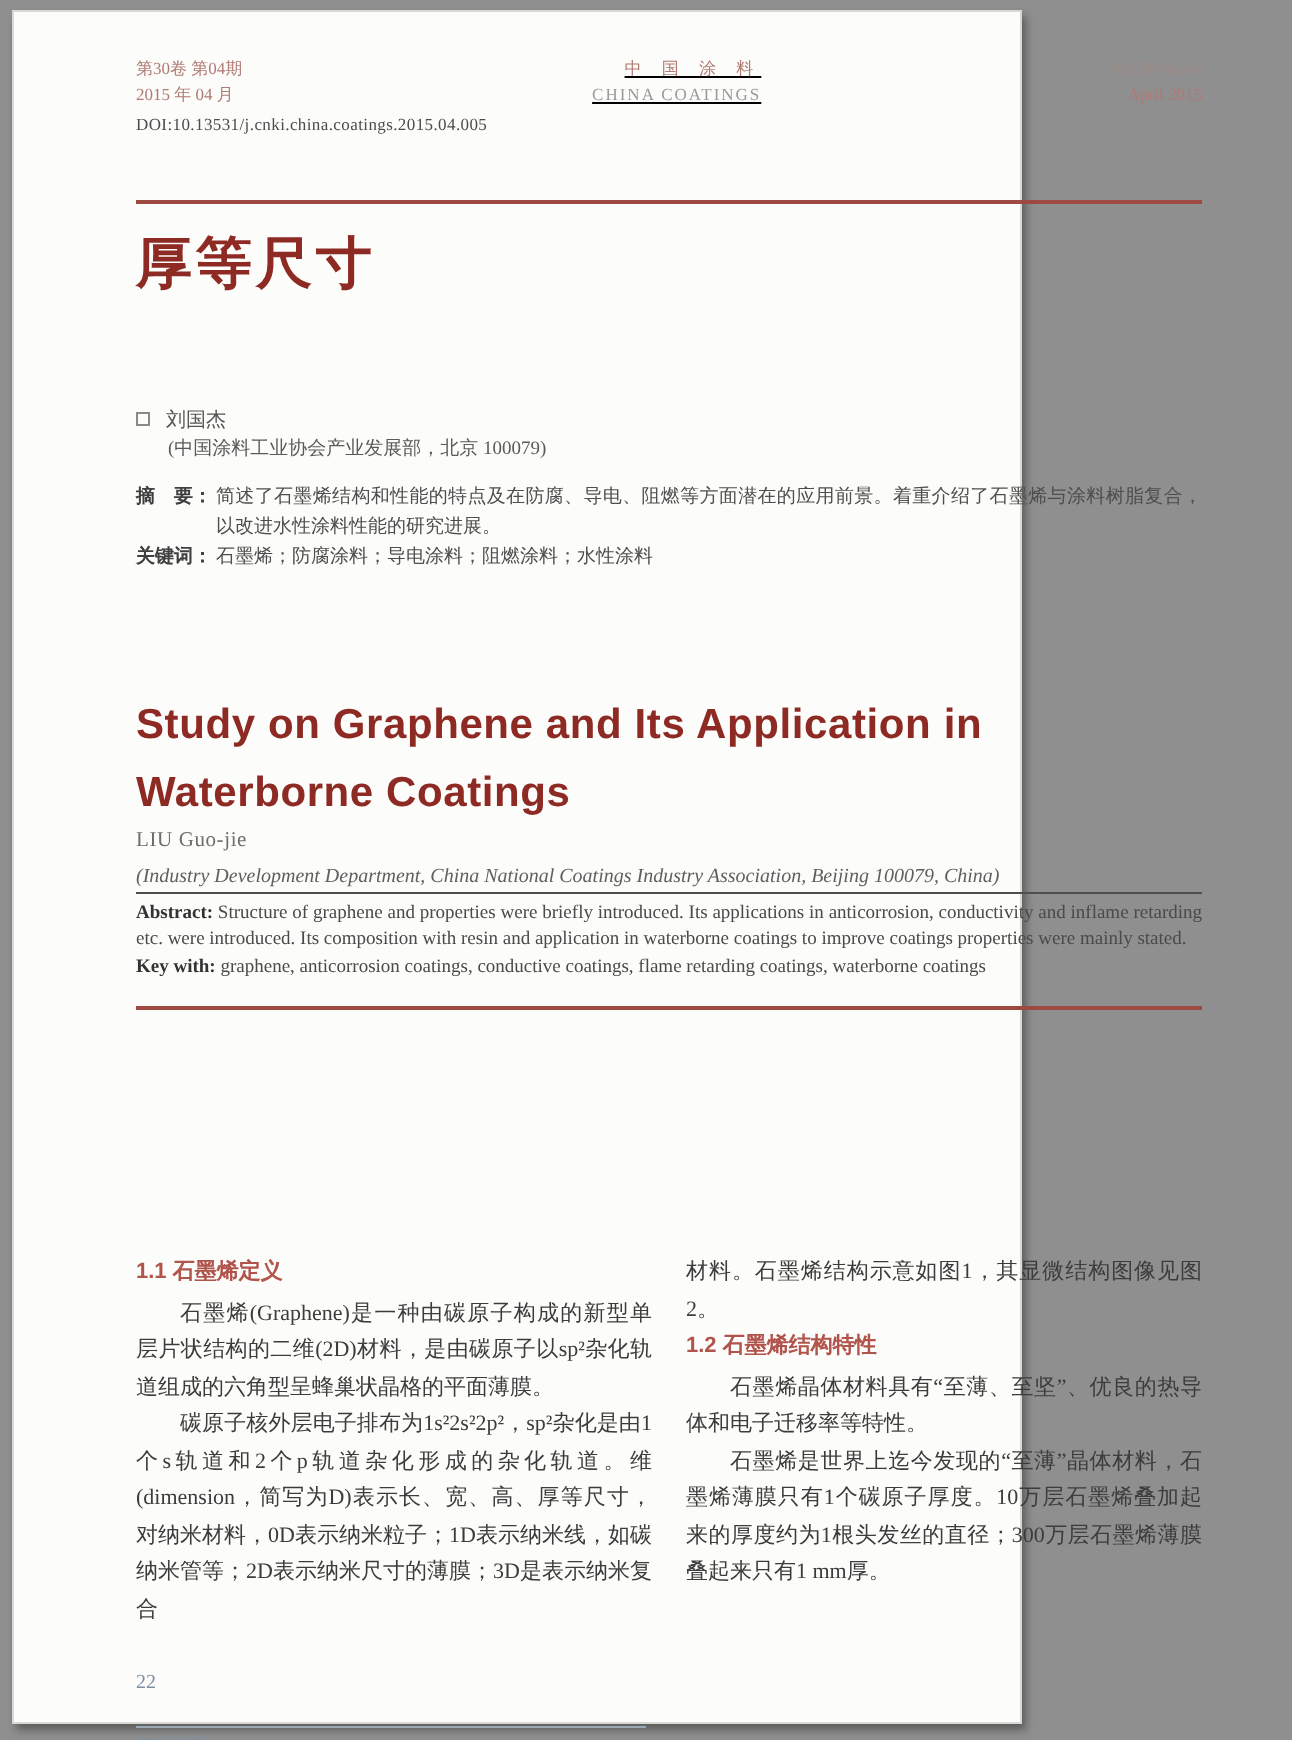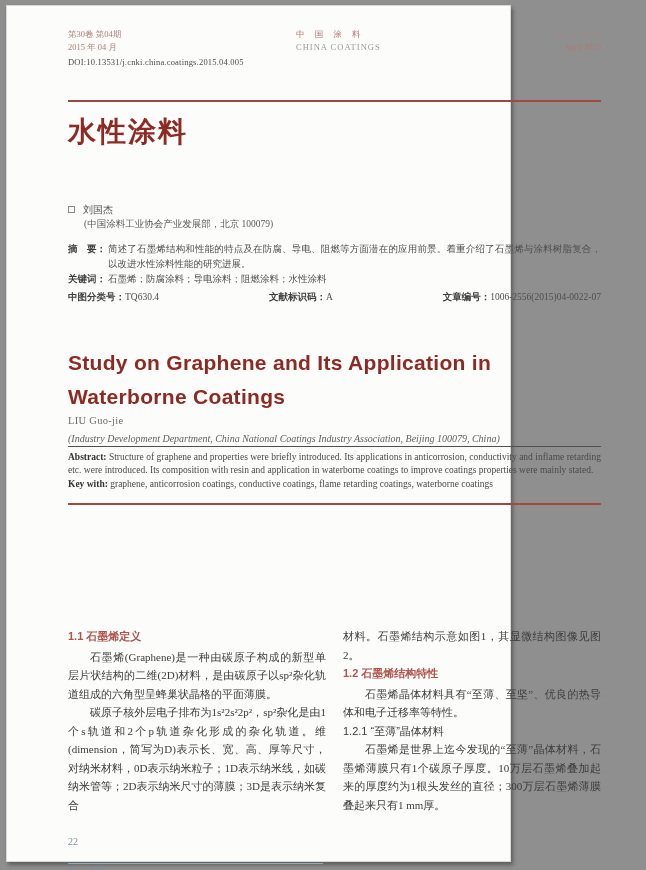--- a/index.html
+++ b/index.html
@@ -13,21 +13,21 @@
   .page {
     position:absolute; left:6px; top:5px; width:505px; height:857px;
     background:#fcfcfa;
     box-shadow: inset 0 0 0 1px #d8d8d4, 2px 3px 4px rgba(0,0,0,.35);
   }
   .blk { position:absolute; left:62px; width:533px; }
 
   
   .jheader { top:23px; display:flex; justify-content:space-between; font-size:8.5px; line-height:12.5px; }
   .jh-left { color:#b07a74; text-align:left; }
-  .jh-center { text-align:left; }
+  .jh-center { text-align:right;text-decoration:underline; }
   .jh-center .cn { color:#b07a74; letter-spacing:4px; }
   .jh-center .en { color:#9a9a9a; letter-spacing:1px; }
   .jh-right { text-align:right; }
   .jh-right .l1 { color:#9f8a86; }
   .jh-right .l2 { color:#b07a74; }
   .doi { top:52px; font-size:8.5px; color:#4c4c4c; letter-spacing:.2px; }
   .rule-red { height:2px; background:#9e4a43; }
   .rule-top { top:95px; }
 
   
@@ -101,41 +101,36 @@
       <div class="l1">Vol.30  No.04</div>
       <div class="l2">April  2015</div>
     </div>
   </div>
 
   <div class="blk doi">DOI:10.13531/j.cnki.china.coatings.2015.04.005</div>
 
   <div class="blk rule-red rule-top"></div>
 
   <div class="blk cn-title">
-    <div>水性涂料</div>
+    <div>厚等尺寸</div>
   </div>
 
   <div class="blk author-row">
     <span class="sq"></span><span>刘国杰</span>
   </div>
   <div class="blk affil-cn">(中国涂料工业协会产业发展部，北京  100079)</div>
 
   <div class="blk abs-cn">
     <div class="hang">
       <span class="hlabel">摘　要：</span>
       <span>简述了石墨烯结构和性能的特点及在防腐、导电、阻燃等方面潜在的应用前景。着重介绍了石墨烯与涂料树脂复合，以改进水性涂料性能的研究进展。</span>
     </div>
     <div class="hang kw-row">
       <span class="hlabel">关键词：</span>
       <span>石墨烯；防腐涂料；导电涂料；阻燃涂料；水性涂料</span>
-    </div>
-    <div class="class-row">
-      <span><b>中图分类号：</b><span>TQ630.4</span></span>
-      <span><b>文献标识码：</b><span>A</span></span>
-      <span><b>文章编号：</b><span>1006-2556(2015)04-0022-07</span></span>
     </div>
   </div>
 
   <div class="blk en-title">
     <div>Study on Graphene and Its Application in</div>
     <div>Waterborne Coatings</div>
   </div>
   <div class="blk liu">LIU Guo-jie</div>
   <div class="blk affil-en">(Industry Development Department, China National Coatings Industry Association, Beijing 100079, China)</div>
   <div class="blk dark-line"></div>
@@ -150,21 +145,20 @@
   <div class="blk columns">
     <div class="col">
       <div class="h2">1.1 石墨烯定义</div>
       <p>石墨烯(Graphene)是一种由碳原子构成的新型单层片状结构的二维(2D)材料，是由碳原子以sp²杂化轨道组成的六角型呈蜂巢状晶格的平面薄膜。</p>
       <p>碳原子核外层电子排布为1s²2s²2p²，sp²杂化是由1个s轨道和2个p轨道杂化形成的杂化轨道。维(dimension，简写为D)表示长、宽、高、厚等尺寸，对纳米材料，0D表示纳米粒子；1D表示纳米线，如碳纳米管等；2D表示纳米尺寸的薄膜；3D是表示纳米复合</p>
     </div>
     <div class="col">
       <p class="noindent">材料。石墨烯结构示意如图1，其显微结构图像见图2。</p>
       <div class="h2">1.2 石墨烯结构特性</div>
       <p>石墨烯晶体材料具有“至薄、至坚”、优良的热导体和电子迁移率等特性。</p>
-      <div class="h3">1.2.1 “至薄”晶体材料</div>
       <p>石墨烯是世界上迄今发现的“至薄”晶体材料，石墨烯薄膜只有1个碳原子厚度。10万层石墨烯叠加起来的厚度约为1根头发丝的直径；300万层石墨烯薄膜叠起来只有1 mm厚。</p>
     </div>
   </div>
 
   <div class="blk footer">
     <div class="pg">22</div>
     <div class="fline"></div>
     <div>技术进展</div>
     <div class="fen">Technical Progress</div>
   </div>

